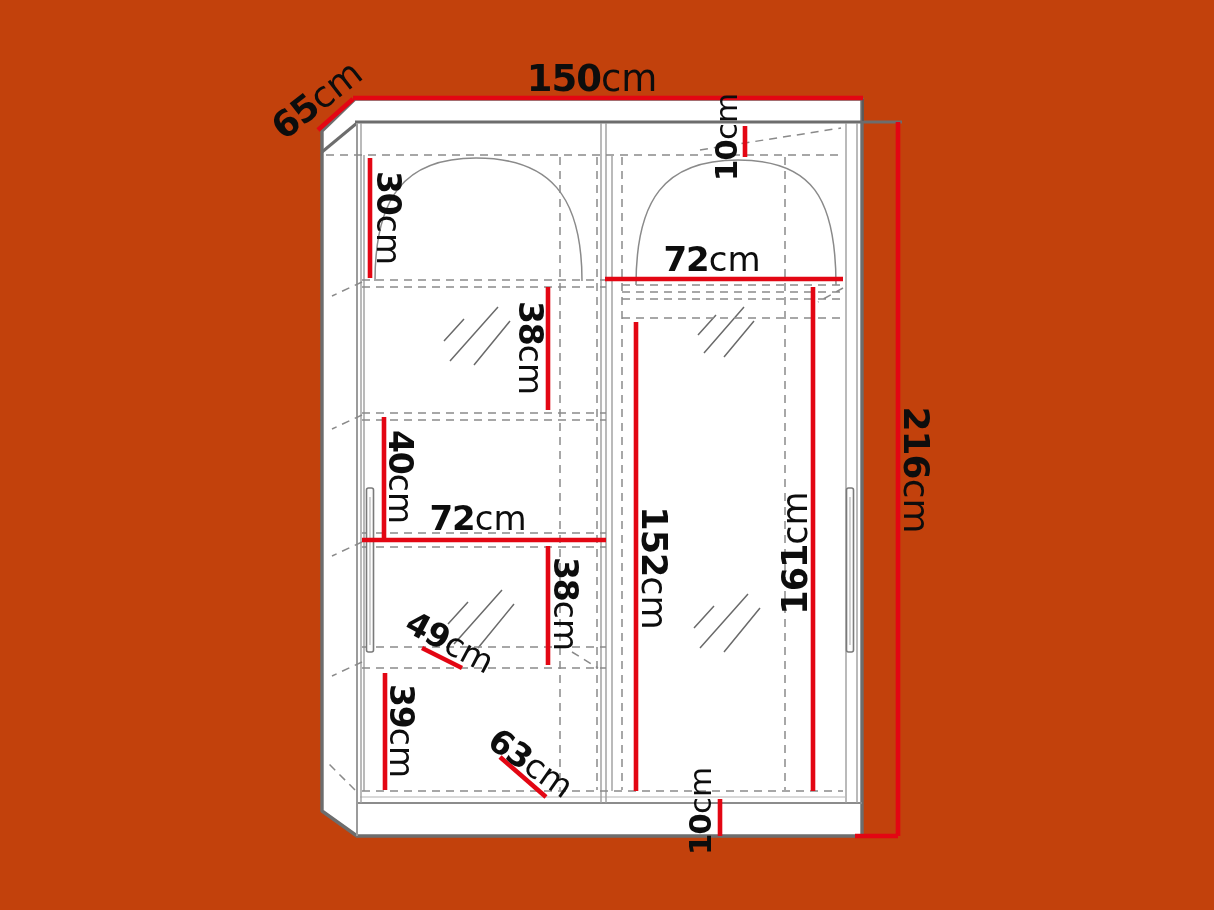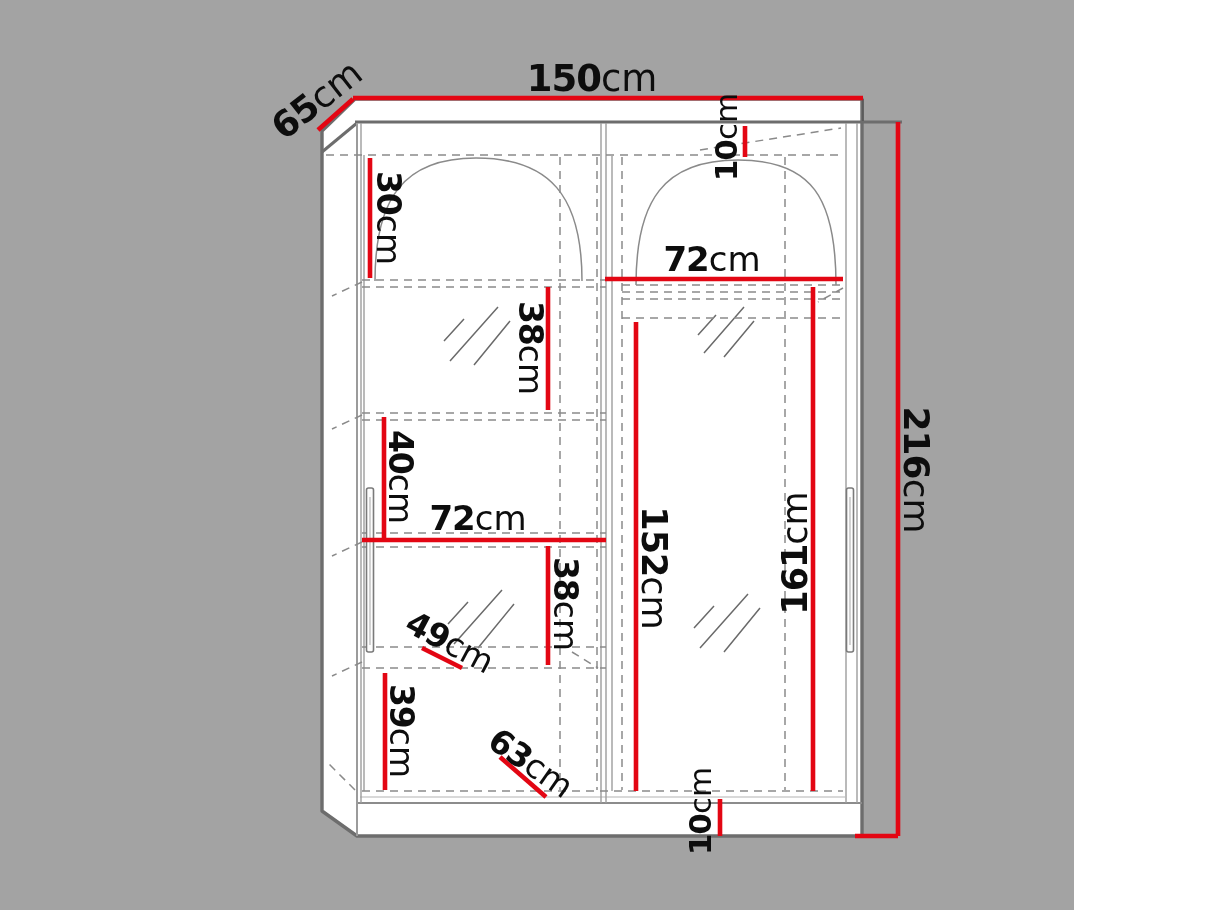--- a/index.html
+++ b/index.html
@@ -1,19 +1,19 @@
 <!DOCTYPE html>
 <html><head>
 <meta charset="utf-8">
 <style>
   html,body{margin:0;padding:0;background:#ffffff;}
   #stage{
     position:relative;
-    width:1074px;height:910px;
-    background:#a3a3a3;
+    width:1214px;height:910px;
+    background:#c2410c;
     font-family:"DejaVu Sans","Liberation Sans",sans-serif;
     overflow:hidden;
     text-decoration:underline;
   }
   #drawing{position:absolute;left:0;top:0;}
   .dim{
     position:absolute;
     left:var(--cx);top:var(--cy);
     transform:translate(-50%,-50%) rotate(var(--r));
     white-space:nowrap;

